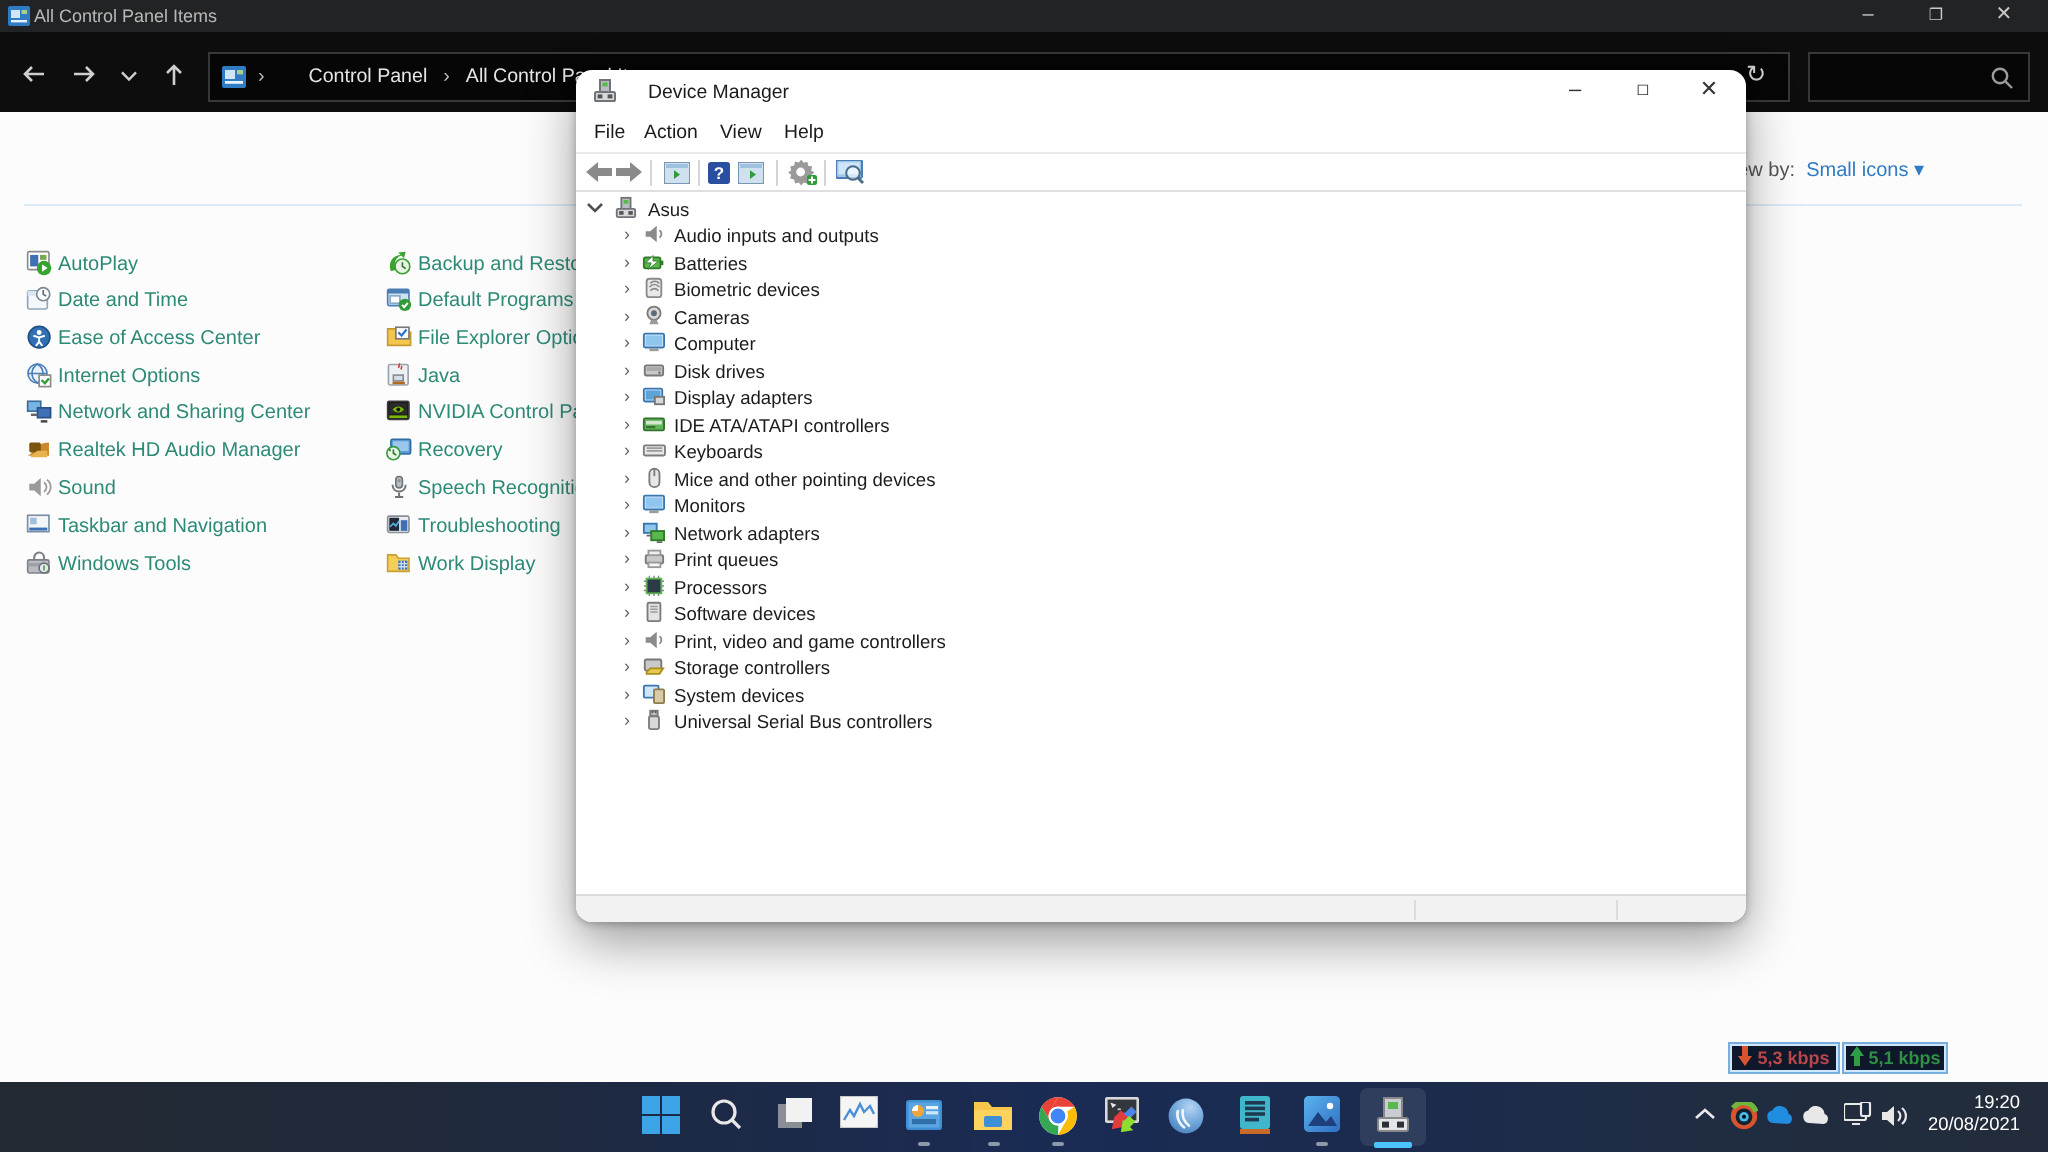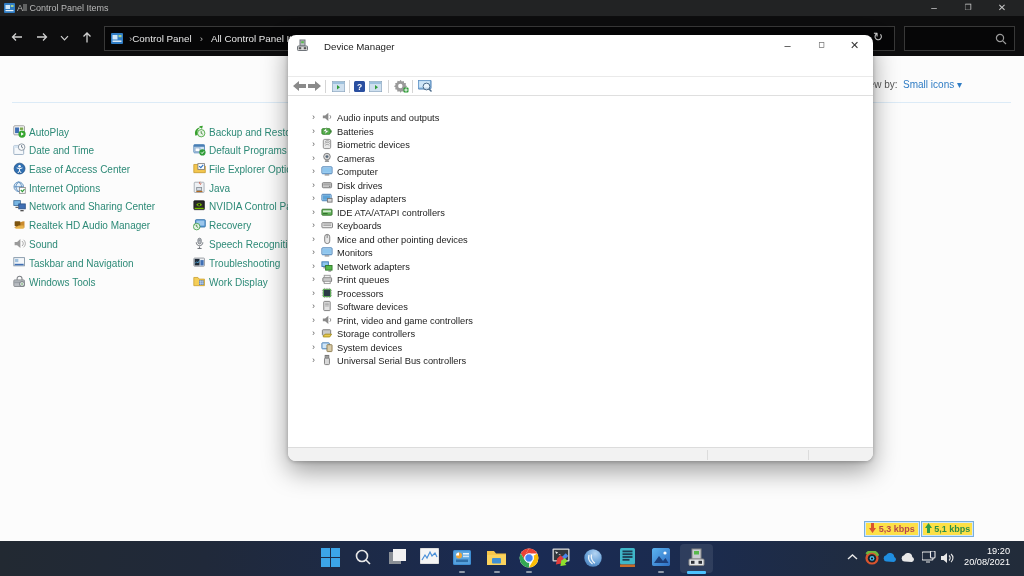--- a/index.html
+++ b/index.html
@@ -35,21 +35,21 @@
 #dm-tool { position:absolute; left:0; top:41px; width:100%; height:20px; border-top:1px solid #eaeaea; border-bottom:1px solid #dfdfdf; }
 #dm-tree { position:absolute; left:0; top:61px; width:100%; height:351px; background:#fff; overflow:hidden; }
 #dm-status { position:absolute; left:0; bottom:0; width:100%; height:14px; background:#f2f2f2; border-top:1px solid #dcdcdc; border-radius:0 0 8px 8px; }
 #dm-status i { position:absolute; top:2px; width:1px; height:10px; background:#dcdcdc; }
 .trow { position:absolute; height:13.5px; white-space:nowrap; }
 .trow .chev { position:absolute; color:#5f5f5f; font-size:9px; top:1px; }
 .trow .tic { position:absolute; width:13px; height:13px; top:0px; transform:scale(.92); transform-origin:0 0; }
 .trow .tx { position:absolute; font-size:9.3px; color:#1c1c1c; top:2px; }
 
 
-.nsbox { position:absolute; top:521px; height:16px; background:#fde047; border:1px solid #78aede; box-shadow:inset 0 0 0 1px #cfe7fa; font-size:9px; font-weight:bold; text-align:center; line-height:14px; white-space:nowrap; }
+.nsbox { position:absolute; top:521px; height:16px; background:#0f172a; border:1px solid #78aede; box-shadow:inset 0 0 0 1px #cfe7fa; font-size:9px; font-weight:bold; text-align:center; line-height:14px; white-space:nowrap; }
 
 
 #taskbar { left:0; top:541px; width:1024px; height:35px;
   background:linear-gradient(90deg,#222932 0%,#20293a 20%,#1d2a46 34%,#1a2b54 52%,#1b2b4e 68%,#202c40 85%,#222c3a 100%); }
 .tbico { position:absolute; top:548px; width:20px; height:20px; }
 .tbdash { position:absolute; top:571px; width:6px; height:2px; border-radius:1px; background:#8e98a8; }
 #dmactive { position:absolute; left:680px; top:544px; width:33px; height:29px; background:rgba(255,255,255,.09); border-radius:4px; }
 #dmdash { position:absolute; left:687px; top:571px; width:19px; height:2.5px; border-radius:1px; background:#4cc2ff; }
 .tray { position:absolute; }
 #clock { position:absolute; right:14px; top:546px; text-align:right; color:#fff; font-size:9.2px; line-height:11px; }
@@ -92,21 +92,21 @@
     <div id="addrbox">
       <div style="margin-left:6px;">
         <svg width="12" height="11" viewBox="0 0 12 11" style="">
           <rect width="12" height="11" rx="1" fill="#2f7cc4"></rect>
           <rect x="1.5" y="2" width="5" height="4.5" fill="#cfe6f8"></rect>
           <rect x="7.5" y="2" width="3" height="2.2" fill="#a8d08d"></rect>
           <rect x="1.5" y="7.5" width="9" height="1.4" fill="#e8f2fa"></rect>
         </svg>
       </div>
       <div class="bc" style="margin-left:6px;color:#bbb;">›</div>
-      <div class="bc" style="margin-left:0;">Control Panel</div>
+      <div class="bc" style="margin-left:22px;">Control Panel</div>
       <div class="bc" style="margin-left:8px;color:#bbb;">›</div>
       <div class="bc" style="margin-left:8px;">All Control Panel Items</div>
     </div>
     <div style="position:absolute;left:873px;top:14px;color:#cfcfcf;font-size:12px;">↻</div>
     <div id="searchbox">
       <div style="position:absolute;right:7px;top:6px;">
         <svg width="12" height="12" viewBox="0 0 12 12" style="">
           <circle cx="5" cy="5" r="3.6" fill="none" stroke="#9a9a9a" stroke-width="1.2"></circle>
           <path d="M7.8 7.8l3.2 3.2" stroke="#9a9a9a" stroke-width="1.2"></path>
         </svg>
@@ -322,20 +322,26 @@
           <rect x="1.5" y="7" width="10" height="4.5" rx=".8" fill="#d9d9d9" stroke="#6f747a"></rect>
           <rect x="2.8" y="8.2" width="2.4" height="2" fill="#555"></rect>
           <rect x="7.8" y="8.2" width="2.4" height="2" fill="#555"></rect>
         </svg>
       </div>
       <div class="t">Device Manager</div>
       <div class="dmbtn" style="left:492px;">–</div>
       <div class="dmbtn" style="left:526px;font-size:8px;">◻</div>
       <div class="dmbtn" style="left:559px;">✕</div>
     </div>
+    <div id="dm-menu">
+      <span style="left:9px;">File</span>
+      <span style="left:34px;">Action</span>
+      <span style="left:72px;">View</span>
+      <span style="left:104px;">Help</span>
+    </div>
     <div id="dm-tool">
       <div style="position:absolute;left:5px;top:4px;">
         <svg width="13" height="10" viewBox="0 0 13 10" style="">
           <path d="M6 0v3h7v4H6v3L0 5z" fill="#8a8a8a"></path>
         </svg>
       </div>
       <div style="position:absolute;left:20px;top:4px;">
         <svg width="13" height="10" viewBox="0 0 13 10" style="">
           <path d="M7 0v3H0v4h7v3l6-5z" fill="#8a8a8a"></path>
         </svg>
@@ -375,20 +381,37 @@
       <div style="position:absolute;left:130px;top:3px;">
         <svg width="15" height="13" viewBox="0 0 15 13" style="">
           <rect x="0" y="0" width="13" height="9" rx="1" fill="#9ec7e8" stroke="#4a7fb5"></rect>
           <rect x="1.2" y="1.2" width="10.6" height="6" fill="#cfe6f8"></rect>
           <circle cx="8.5" cy="6.5" r="3.4" fill="rgba(255,255,255,.55)" stroke="#4a6b8a"></circle>
           <path d="M11 9l2.5 2.5" stroke="#4a6b8a" stroke-width="1.4"></path>
         </svg>
       </div>
     </div>
     <div id="dm-tree">
+      <div class="trow" style="left:0;top:2px;width:100%;">
+        <span style="position:absolute;left:5px;top:3px;line-height:0;">
+          <svg width="9" height="6" viewBox="0 0 9 6" style="display:block;">
+            <path d="M1 1l3.5 3.5L8 1" stroke="#4f4f4f" stroke-width="1.3" fill="none"></path>
+          </svg>
+        </span>
+        <span class="tic" style="left:19px;">
+          <svg width="13" height="13" viewBox="0 0 13 13" style="">
+            <rect x="4" y="1" width="5" height="6" fill="#b9bdc2" stroke="#6f747a"></rect>
+            <rect x="5.2" y="2.2" width="2.6" height="2" fill="#57b94c"></rect>
+            <rect x="1.5" y="7" width="10" height="4.5" rx=".8" fill="#d9d9d9" stroke="#6f747a"></rect>
+            <rect x="2.8" y="8.2" width="2.4" height="2" fill="#555"></rect>
+            <rect x="7.8" y="8.2" width="2.4" height="2" fill="#555"></rect>
+          </svg>
+        </span>
+        <span class="tx" style="left:36px;">Asus</span>
+      </div>
       <div class="trow" style="left:0;top:15.2px;width:100%;">
         <span class="chev" style="left:24px;">›</span>
         <span class="tic" style="left:33px;">
           <svg width="13" height="13" viewBox="0 0 13 13" style="">
             <path d="M2 5h2.5L8 2v9L4.5 8H2z" fill="#8a8a8a"></path>
             <path d="M9.5 4.5c1.4 1 1.4 3 0 4" stroke="#8a8a8a" fill="none"></path>
           </svg>
         </span>
         <span class="tx" style="left:49px;">Audio inputs and outputs</span>
       </div>

